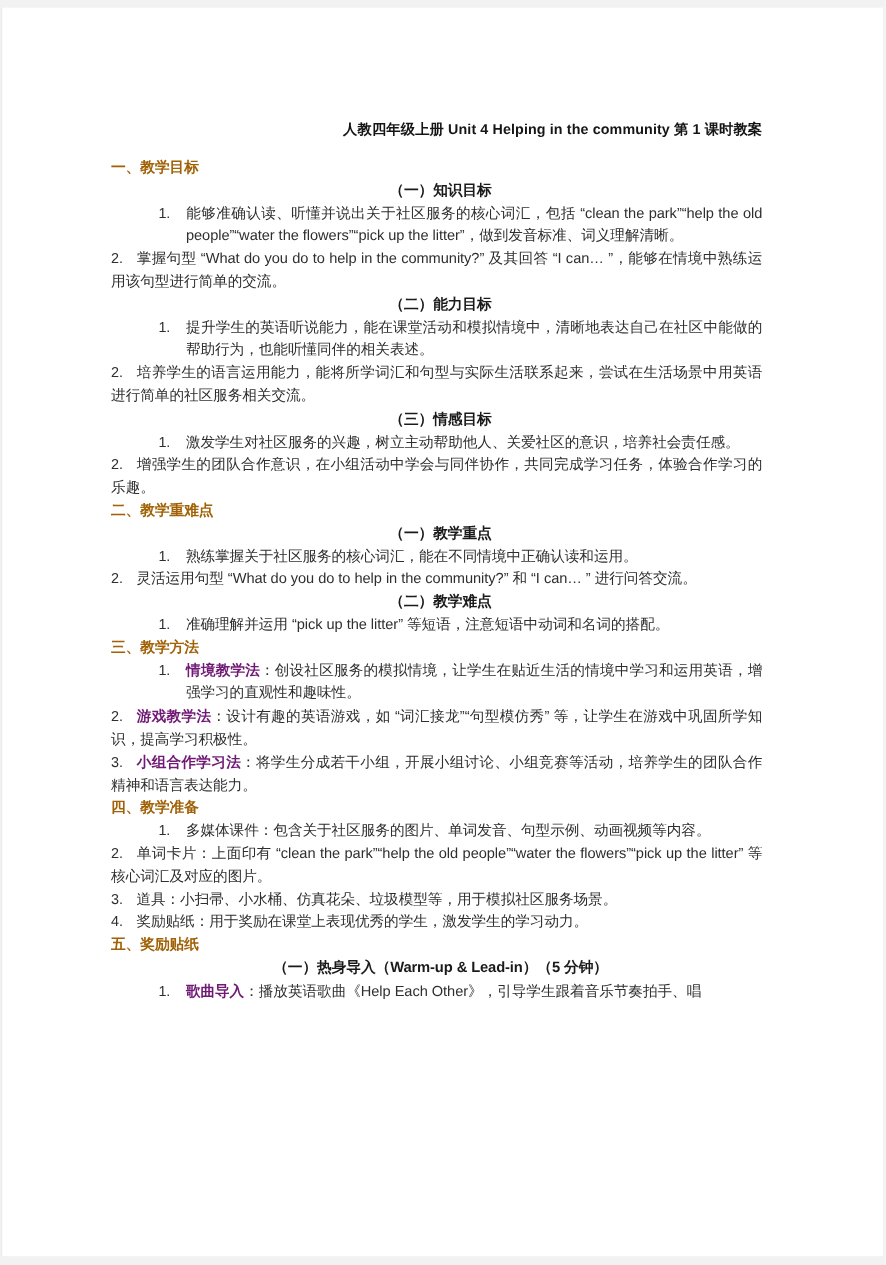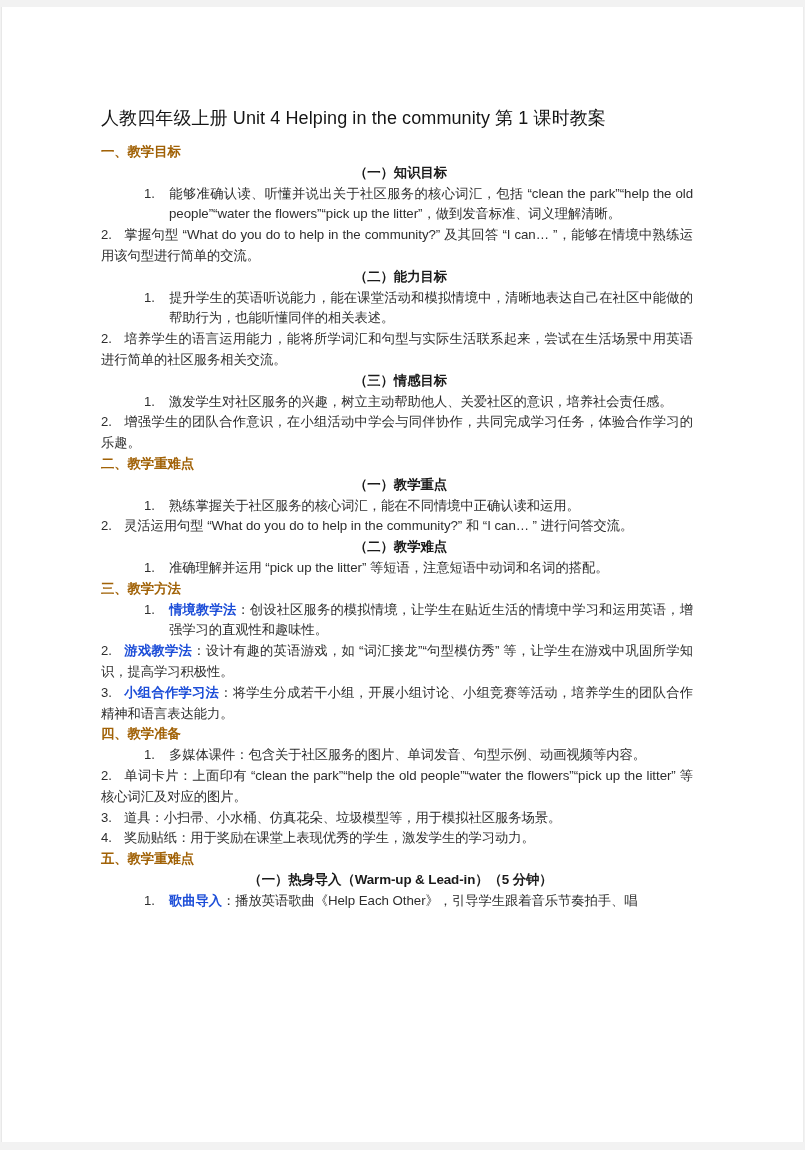--- a/index.html
+++ b/index.html
@@ -26,24 +26,24 @@
     overflow: hidden;
   }
   .content {
     position: absolute;
     left: 99px;
     top: 100px;
     width: 592px;
   }
 
   .doc-title {
-    font-size: 18px;
-    font-weight: normal;
+    font-size: 13px;
+    font-weight: bold;
     color: #151515;
-    text-align: left;
+    text-align: right;
     letter-spacing: 0.1px;
     line-height: 22px;
     margin: 0 0 13px 0;
     white-space: nowrap;
   }
 
   
   .h1 {
     font-size: 13.4px;
     font-weight: bold;
@@ -94,21 +94,21 @@
     text-indent: 0;
     text-align: justify;
     letter-spacing: -0.05px;
   }
   .item-flush .num {
     display: inline-block;
     width: 23px;
     font-size: 13.1px;
   }
 
-  .b { font-weight: bold; color: #1d4ed8; }
+  .b { font-weight: bold; color: #701a75; }
 
   .content p { word-break: break-word; }
 </style>
 </head>
 <body>
 
 <div class="page">
   <div class="content">
 
     <h1 class="doc-title">人教四年级上册 Unit 4 Helping in the community 第 1 课时教案</h1>
@@ -140,18 +140,18 @@
     <p class="item-in"><span class="num">1.</span><span class="b">情境教学法</span><span>：创设社区服务的模拟情境，让学生在贴近生活的情境中学习和运用英语，增强学习的直观性和趣味性。</span></p>
     <p class="item-flush"><span class="num">2.</span><span class="b">游戏教学法</span><span>：设计有趣的英语游戏，如 “词汇接龙”“句型模仿秀” 等，让学生在游戏中巩固所学知识，提高学习积极性。</span></p>
     <p class="item-flush"><span class="num">3.</span><span class="b">小组合作学习法</span><span>：将学生分成若干小组，开展小组讨论、小组竞赛等活动，培养学生的团队合作精神和语言表达能力。</span></p>
 
     <p class="h1">四、教学准备</p>
     <p class="item-in"><span class="num">1.</span><span>多媒体课件：包含关于社区服务的图片、单词发音、句型示例、动画视频等内容。</span></p>
     <p class="item-flush"><span class="num">2.</span><span>单词卡片：上面印有 “clean the park”“help the old people”“water the flowers”“pick up the litter” 等核心词汇及对应的图片。</span></p>
     <p class="item-flush"><span class="num">3.</span><span>道具：小扫帚、小水桶、仿真花朵、垃圾模型等，用于模拟社区服务场景。</span></p>
     <p class="item-flush"><span class="num">4.</span><span>奖励贴纸：用于奖励在课堂上表现优秀的学生，激发学生的学习动力。</span></p>
 
-    <p class="h1">五、教学重难点</p>
+    <p class="h1">五、奖励贴纸</p>
     <p class="h2">（一）热身导入（Warm-up &amp; Lead-in）（5 分钟）</p>
     <p class="item-in"><span class="num">1.</span><span class="b">歌曲导入</span><span>：播放英语歌曲《Help Each Other》，引导学生跟着音乐节奏拍手、唱</span></p>
 
   </div>
 </div>
 
 </body></html>

